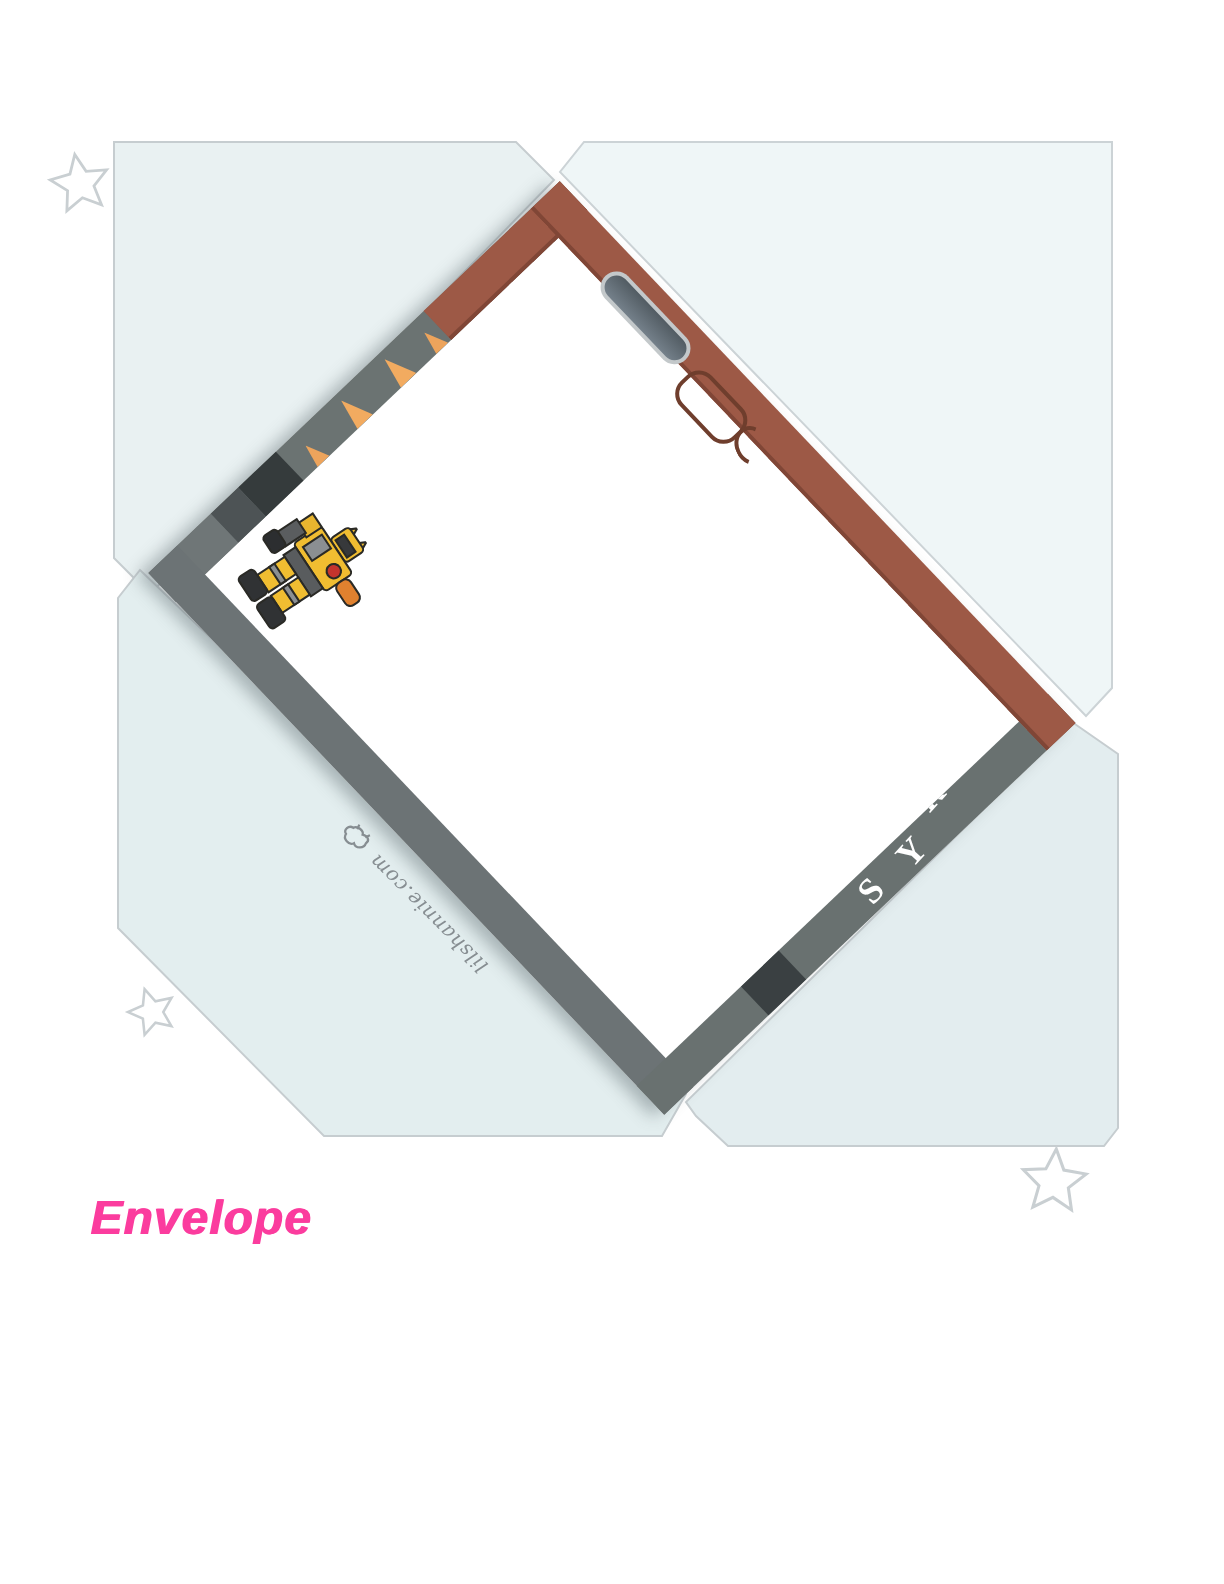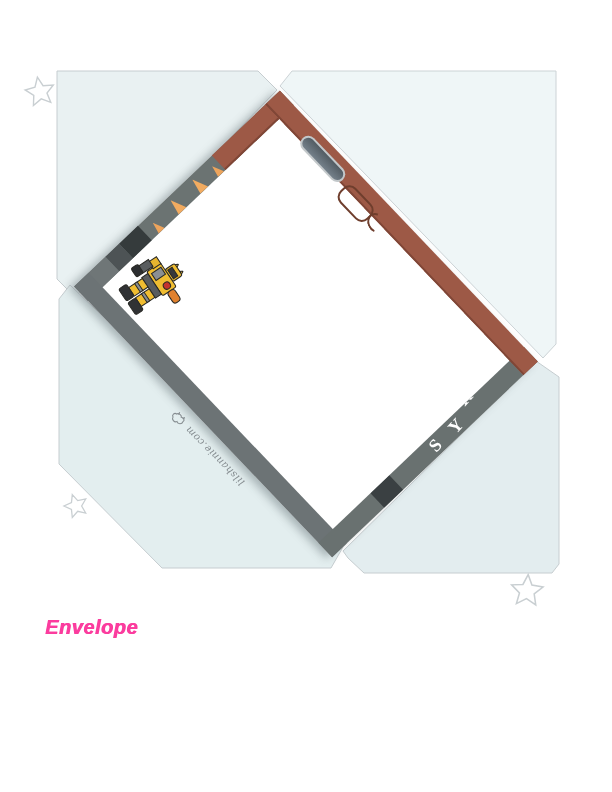--- a/index.html
+++ b/index.html
@@ -51,22 +51,22 @@
 
   
   .credit{position:absolute;left:157px;top:440px;width:100px;height:18px;
           display:flex;align-items:center;gap:5px;justify-content:flex-end;
           transform:rotate(225deg);color:#878e92;}
   .credit-text{font-family:"DejaVu Serif",serif;font-size:10px;letter-spacing:.4px;
           font-style:italic;white-space:nowrap;}
 
   
   .page-title{position:absolute;left:45px;top:596px;color:#fb3c9e;
-          font-weight:bold;font-style:italic;font-size:20px;letter-spacing:.5px;
-          text-shadow:.6px 0 0 #fb3c9e;margin-top:20px;}
+          font-weight:bold;font-style:italic;font-size:24px;letter-spacing:.5px;
+          text-shadow:.6px 0 0 #fb3c9e;}
 </style>
 </head>
 <body>
 
 <div class="page">
 
   <svg class="flap-svg" width="612" height="792" viewBox="0 0 612 792">
     <polygon points="57,71 258,71 277,90 75,297 57,279" fill="#e9f1f2" stroke="#c6cdd0" stroke-width="1"></polygon>
     <polygon points="292,71 556,71 556,344 543,358 280,86" fill="#eff6f7" stroke="#ccd3d6" stroke-width="1"></polygon>
     <polygon points="70,285 343,547 331,568 162,568 59,464 59,299" fill="#e3eeef" stroke="#c6cdd0" stroke-width="1"></polygon>

